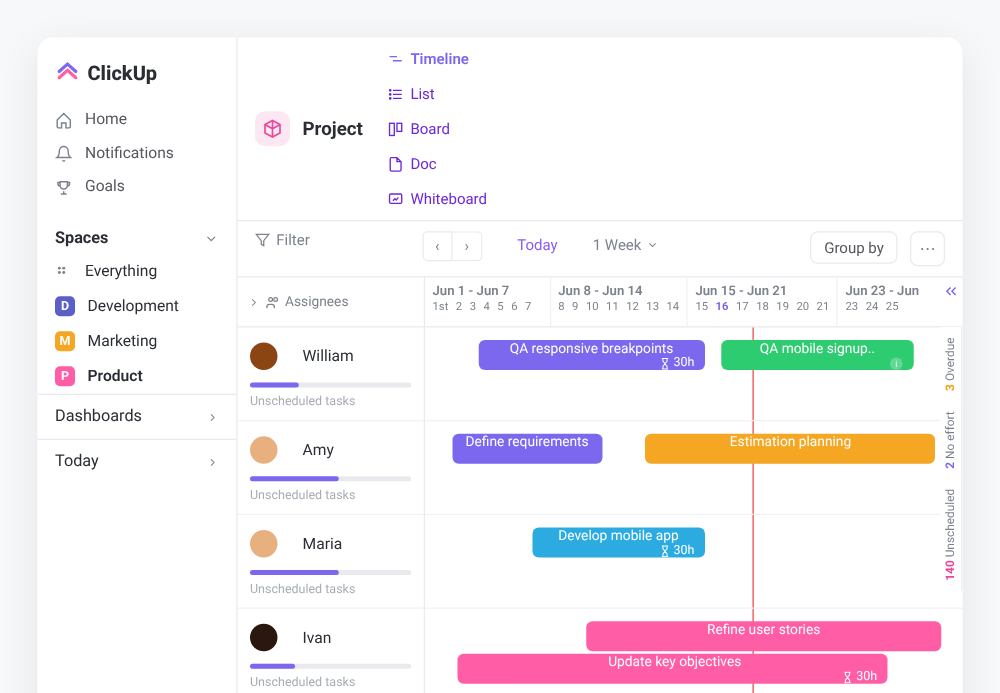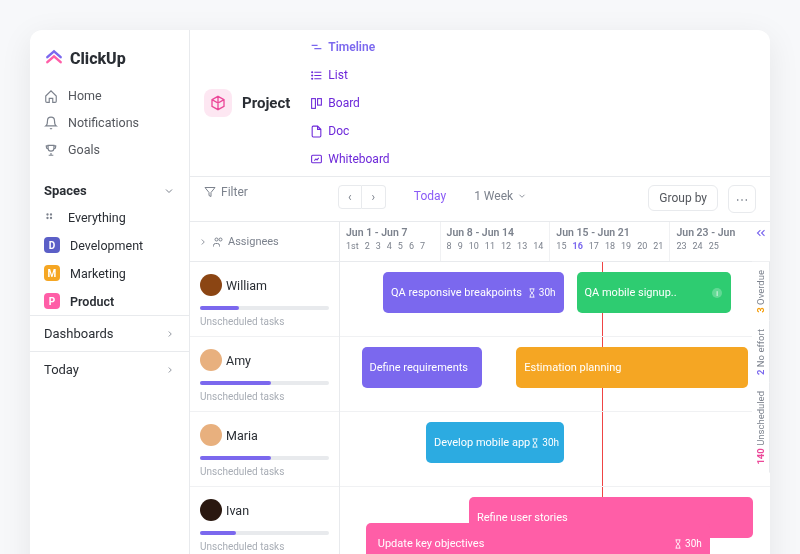--- a/index.html
+++ b/index.html
@@ -66,41 +66,41 @@
 .range-btn { padding: 4px 8px; color:#7c828d; font-size:12px; cursor:pointer; display:flex; align-items:center; gap:4px; }
 .spacer { flex:1; }
 .groupby-btn { padding: 5px 10px; border:1px solid #e8eaed; border-radius:6px; font-size:12px; color:#54575d; cursor:pointer; }
 .more-btn { width:28px; height:28px; border:1px solid #e8eaed; border-radius:6px; display:flex; align-items:center; justify-content:center; color:#7c828d; cursor:pointer;}
 
 
 .timeline-wrap { display: flex; flex: 1; }
 .assignee-col { width: 150px; border-right: 1px solid #e8eaed; }
 .assignee-header { padding: 10px 8px; font-size: 11px; color:#7c828d; border-bottom:1px solid #e8eaed; display:flex; align-items:center; gap:4px; height:40px;}
 .assignee-row { padding: 12px 10px 4px; border-bottom:1px solid #f0f1f3; }
-.assignee-top { display:flex; align-items:center; gap:4px; }
+.assignee-top { display:flex; align-items:center; gap:20px; }
 .a-avatar { width:22px; height:22px; border-radius:50%; background-size:cover; }
 .a-name { font-size:12.5px;}
 .a-bar { margin-top:10px; height:4px; background:#e8eaed; border-radius:2px; position:relative; }
 .a-bar-fill { height:100%; background:#7b68ee; border-radius:2px; }
 .a-unsched { margin-top:6px; font-size:10px; color:#a8adb5; }
 
 .timeline { flex:1; position:relative; overflow:hidden; }
 .date-header { display:flex; border-bottom:1px solid #e8eaed; height:40px; }
 .date-block { flex:1; padding:4px 6px 0; font-size:10px; color:#7c828d; border-left:1px solid #f0f1f3;}
 .date-block:first-child { border-left:0; }
 .date-block-title { font-size:10.5px; font-weight:600; }
 .day-nums { display:flex; gap:6px; margin-top:2px; font-size:9px; }
 .day-nums .today { color:#7b68ee; font-weight:700; }
 
 .timeline-body { position:relative; }
 .t-row { height: 75px; border-bottom:1px solid #f0f1f3; position:relative; }
 .task-bar {
-  position:absolute; top:10px; height:41px; border-radius:5px;
+  position:absolute; top:10px; height:24px; border-radius:5px;
   color:#fff; font-size:11px; display:flex; align-items:center;
-  padding: 0 8px; white-space:nowrap; overflow:hidden;
+  padding: 0 8px; white-space:nowrap; overflow:hidden;flex-direction:column;
 }
 .task-bar .rh { margin-left:auto; font-size:10px; display:flex; align-items:center; gap:2px;}
 .today-line { position:absolute; top:0; bottom:0; width:1px; background:#ef4444; left:61%; }
 .collapse-right { position:absolute; right:2px; top:4px; color:#7b68ee; }
 
 .right-indicators { position: absolute; right:0; top:40px; display:flex; flex-direction:column; }
 .vind { writing-mode: vertical-rl; transform: rotate(180deg); font-size:9.5px; color:#7c828d; border-left:1px solid #e8eaed; padding:8px 3px; background:#fff; }
 .vind .vcount { font-weight:700; }
 .vind.o .vcount { color:#f59e0b; }
 .vind.u .vcount { color:#ec4899; }

